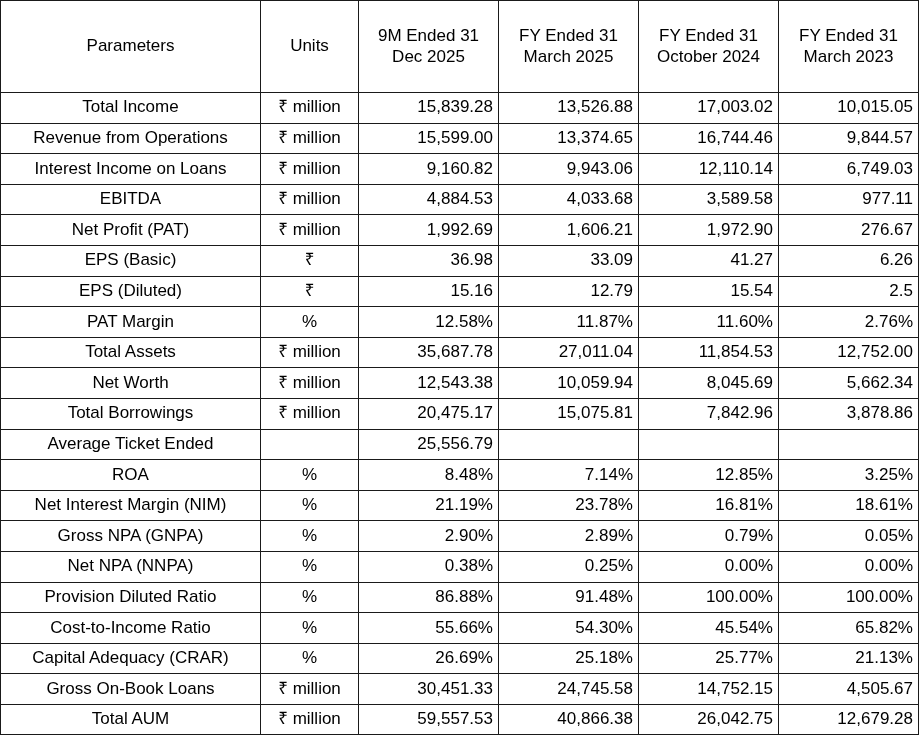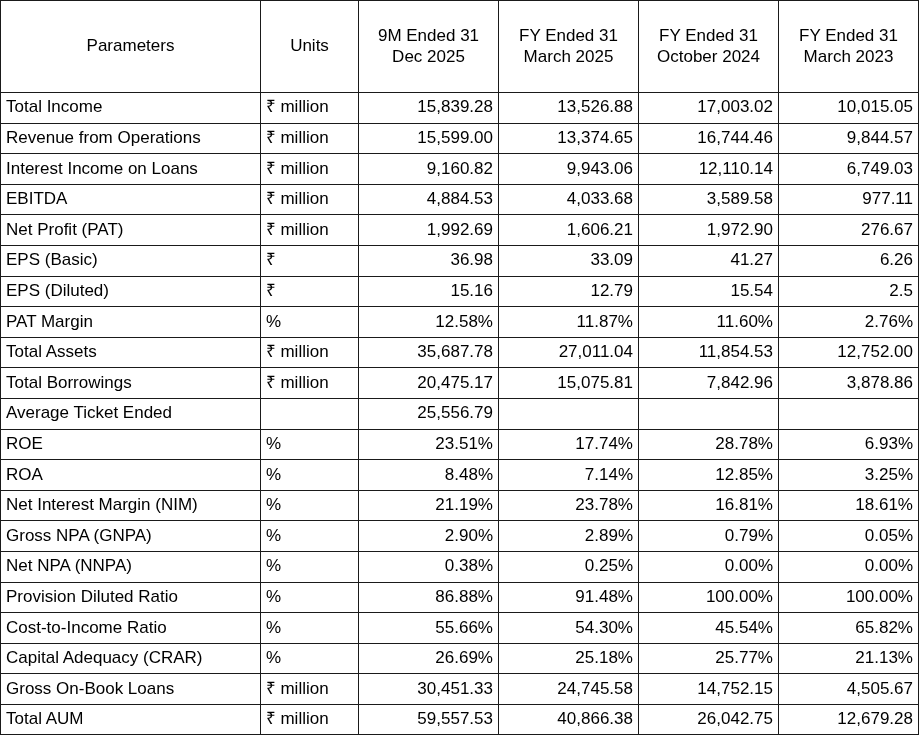--- a/index.html
+++ b/index.html
@@ -40,21 +40,21 @@
   }
   #financial-table tbody td {
     height: 30.6px;
     padding: 0 5px;
     vertical-align: middle;
     white-space: nowrap;
     overflow: hidden;
   }
   #financial-table td.param,
   #financial-table td.units {
-    text-align: left;
+    text-align: center;
   }
   #financial-table td.value {
     text-align: right;
   }
 </style>
 </head>
 <body>
 
 <table id="financial-table">
   <colgroup>
@@ -142,44 +142,44 @@
       </tr>
       <tr>
         <td class="param">Total Assets</td>
         <td class="units">₹ million</td>
         <td class="value">35,687.78</td>
         <td class="value">27,011.04</td>
         <td class="value">11,854.53</td>
         <td class="value">12,752.00</td>
       </tr>
       <tr>
+        <td class="param">Net Worth</td>
+        <td class="units">₹ million</td>
+        <td class="value">12,543.38</td>
+        <td class="value">10,059.94</td>
+        <td class="value">8,045.69</td>
+        <td class="value">5,662.34</td>
+      </tr>
+      <tr>
         <td class="param">Total Borrowings</td>
         <td class="units">₹ million</td>
         <td class="value">20,475.17</td>
         <td class="value">15,075.81</td>
         <td class="value">7,842.96</td>
         <td class="value">3,878.86</td>
       </tr>
       <tr>
         <td class="param">Average Ticket Ended</td>
         <td class="units"></td>
         <td class="value">25,556.79</td>
         <td class="value"></td>
         <td class="value"></td>
         <td class="value"></td>
       </tr>
       <tr>
-        <td class="param">ROE</td>
-        <td class="units">%</td>
-        <td class="value">23.51%</td>
-        <td class="value">17.74%</td>
-        <td class="value">28.78%</td>
-        <td class="value">6.93%</td>
-      </tr>
-      <tr>
         <td class="param">ROA</td>
         <td class="units">%</td>
         <td class="value">8.48%</td>
         <td class="value">7.14%</td>
         <td class="value">12.85%</td>
         <td class="value">3.25%</td>
       </tr>
       <tr>
         <td class="param">Net Interest Margin (NIM)</td>
         <td class="units">%</td>

